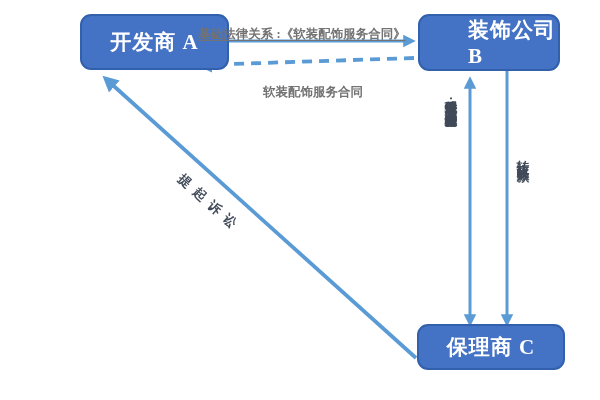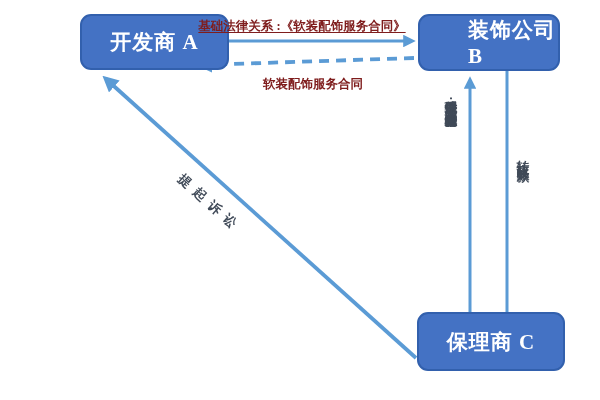--- a/index.html
+++ b/index.html
@@ -28,27 +28,28 @@
     display: flex;
     align-items: center;
     justify-content: center;
     font-size: 21px;
     font-weight: bold;
     letter-spacing: 1px;
     box-sizing: border-box;
   }
   .node-a { left: 36px;  top: 14px;  width: 149px; height: 56px; margin-left: 44px; }
   .node-b { left: 418px; top: 14px;  width: 142px; height: 57px; padding-left: 48px; }
-  .node-c { left: 417px; top: 312px; width: 148px; height: 59px; }
+  .node-c { left: 417px; top: 324px; width: 148px; height: 46px; }
   .edge-label {
     position: absolute;
-    color: #7f1d1d;
+    color: #737373;
     font-size: 12.5px;
     font-weight: bold;
     white-space: nowrap;
+    margin-top: 8px;
   }
   .label-base {
     left: 302px; top: 18px;
     transform: translateX(-50%);
     text-decoration: underline;
     text-underline-offset: 2px;
   }
   .label-warranty {
     left: 313px; top: 76px;
     transform: translateX(-50%);

